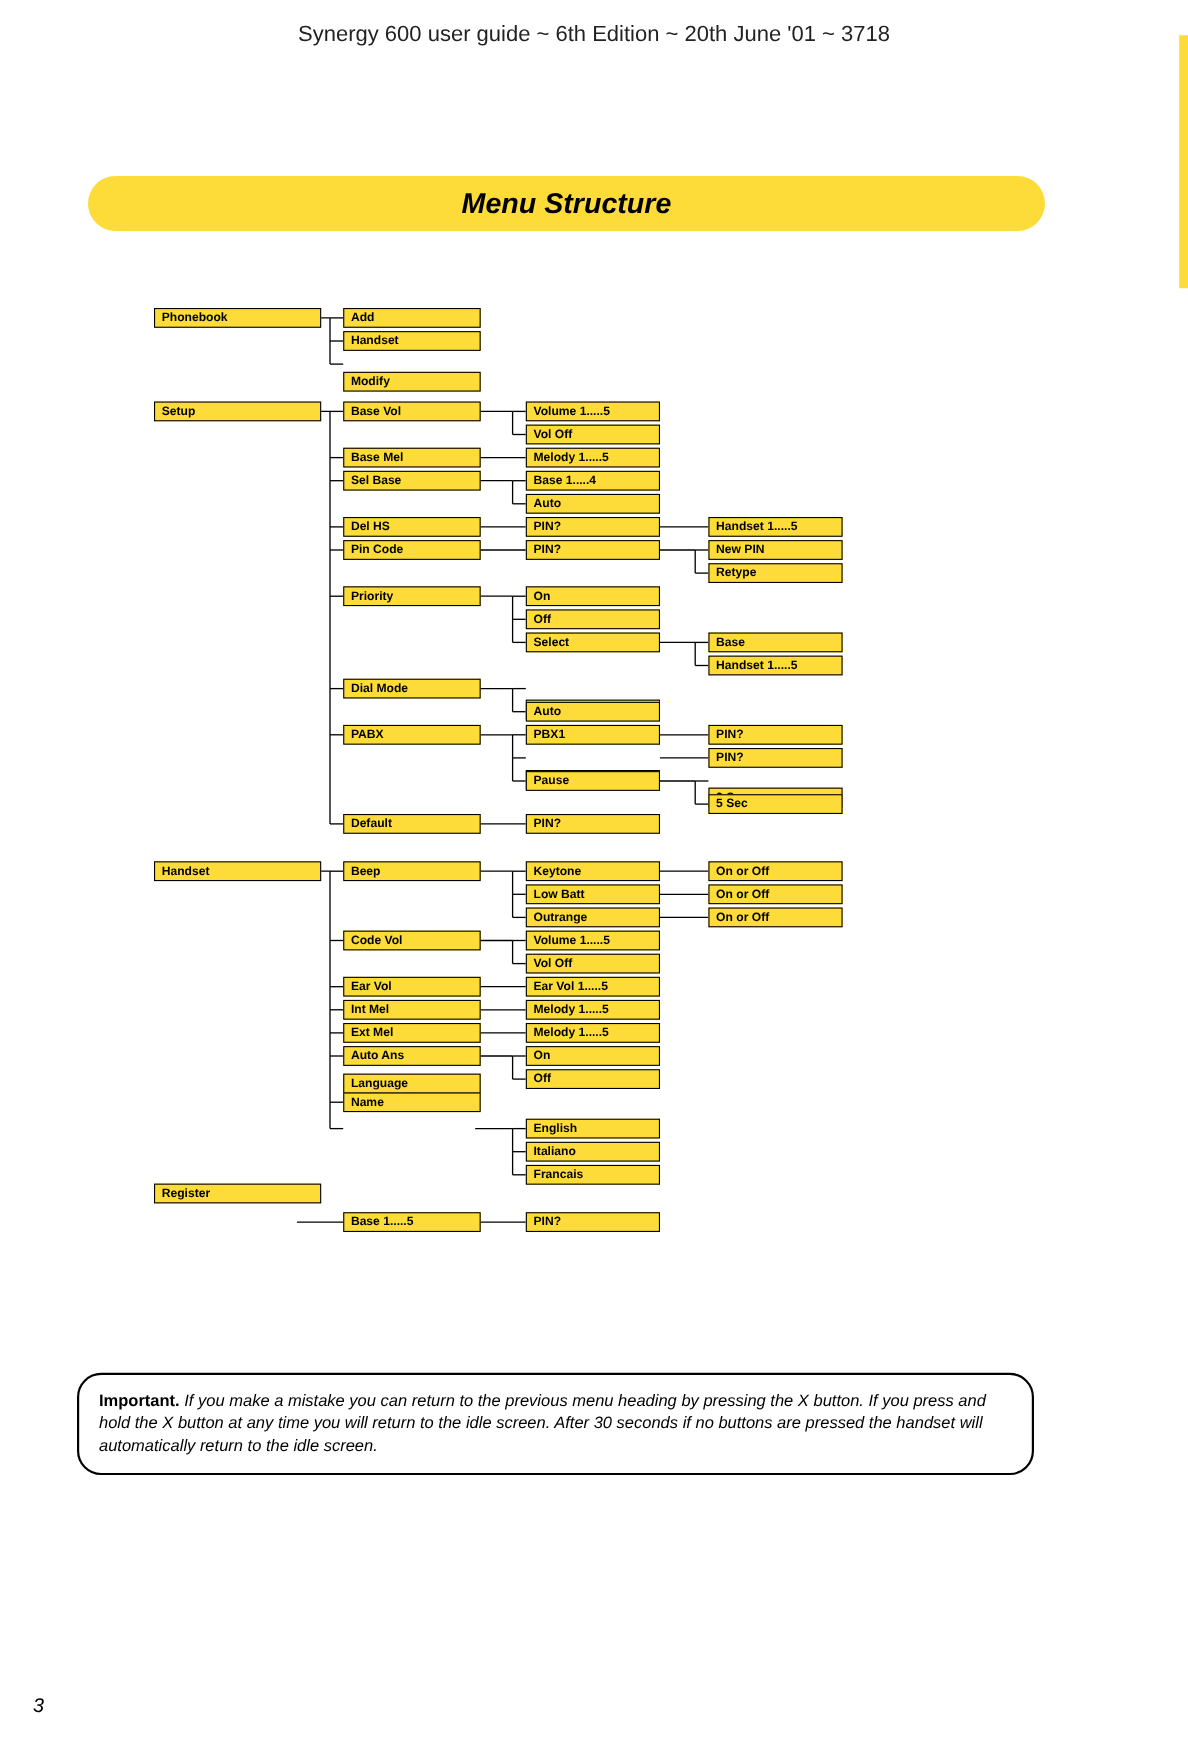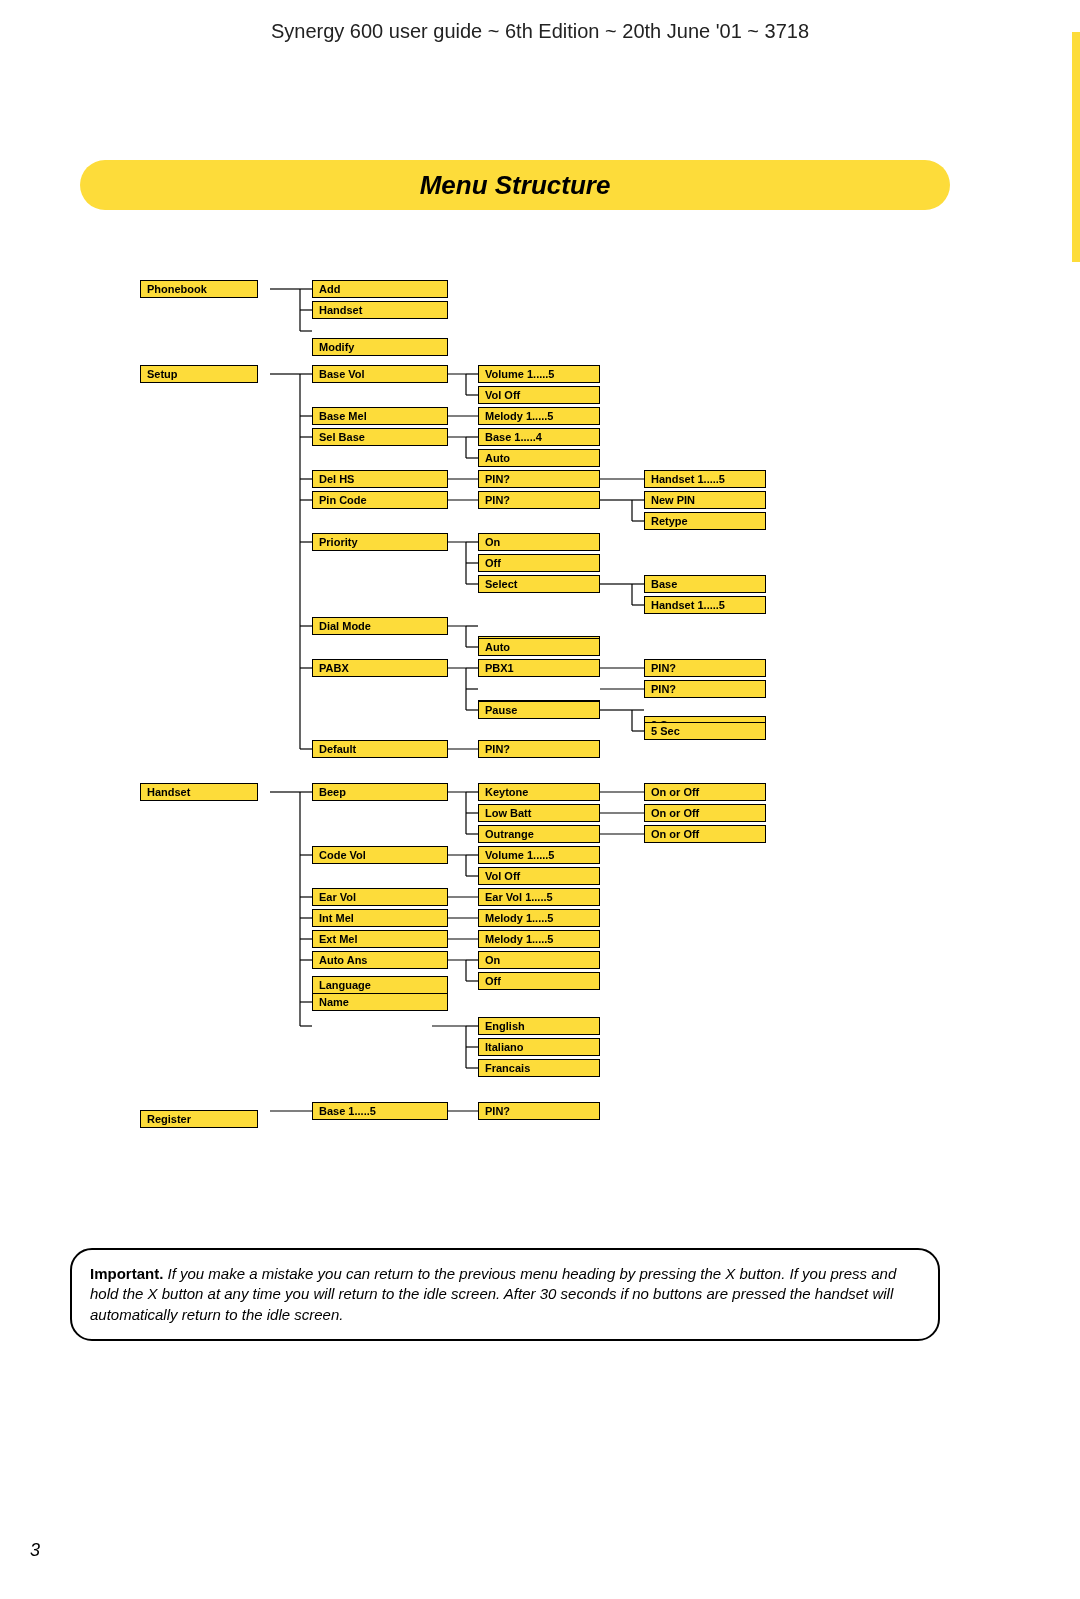--- a/index.html
+++ b/index.html
@@ -60,22 +60,22 @@
     background: #fddc3a;
     border: 1px solid #000;
     font-size: 11px;
     font-weight: bold;
     padding: 2px 6px;
     box-sizing: border-box;
     height: 18px;
     line-height: 13px;
     white-space: nowrap;
   }
-  .c1 { left: 140px; width: 118px; }
-  .c2 { left: 312px; width: 136px; }
+  .c1 { left: 140px; width: 152px; }
+  .c2 { left: 312px; width: 125px; }
   .c3 { left: 478px; width: 122px; }
   .c4 { left: 644px; width: 122px; }
 
   .note-box {
     position: absolute;
     left: 70px;
     width: 870px;
     border: 2px solid #000;
     border-radius: 22px;
     padding: 14px 18px;
@@ -231,21 +231,21 @@
   <line x1="466" y1="777" x2="478" y2="777"></line>
   <line x1="466" y1="798" x2="478" y2="798"></line>
 
   <line x1="270" y1="841" x2="312" y2="841"></line>
   <line x1="432" y1="841" x2="478" y2="841"></line>
 </svg>
 
 <div class="box c1" style="top:10px">Phonebook</div>
 <div class="box c1" style="top:95px">Setup</div>
 <div class="box c1" style="top:513px">Handset</div>
-<div class="box c1" style="top:840px">Register</div>
+<div class="box c1" style="top:806px">Register</div>
 
 <div class="box c2" style="top:10px">Add</div>
 <div class="box c2" style="top:31px">Handset</div>
 <div class="box c2" style="top:68px">Modify</div>
 
 <div class="box c2" style="top:95px">Base Vol</div>
 <div class="box c2" style="top:137px">Base Mel</div>
 <div class="box c2" style="top:158px">Sel Base</div>
 <div class="box c2" style="top:200px">Del HS</div>
 <div class="box c2" style="top:221px">Pin Code</div>

